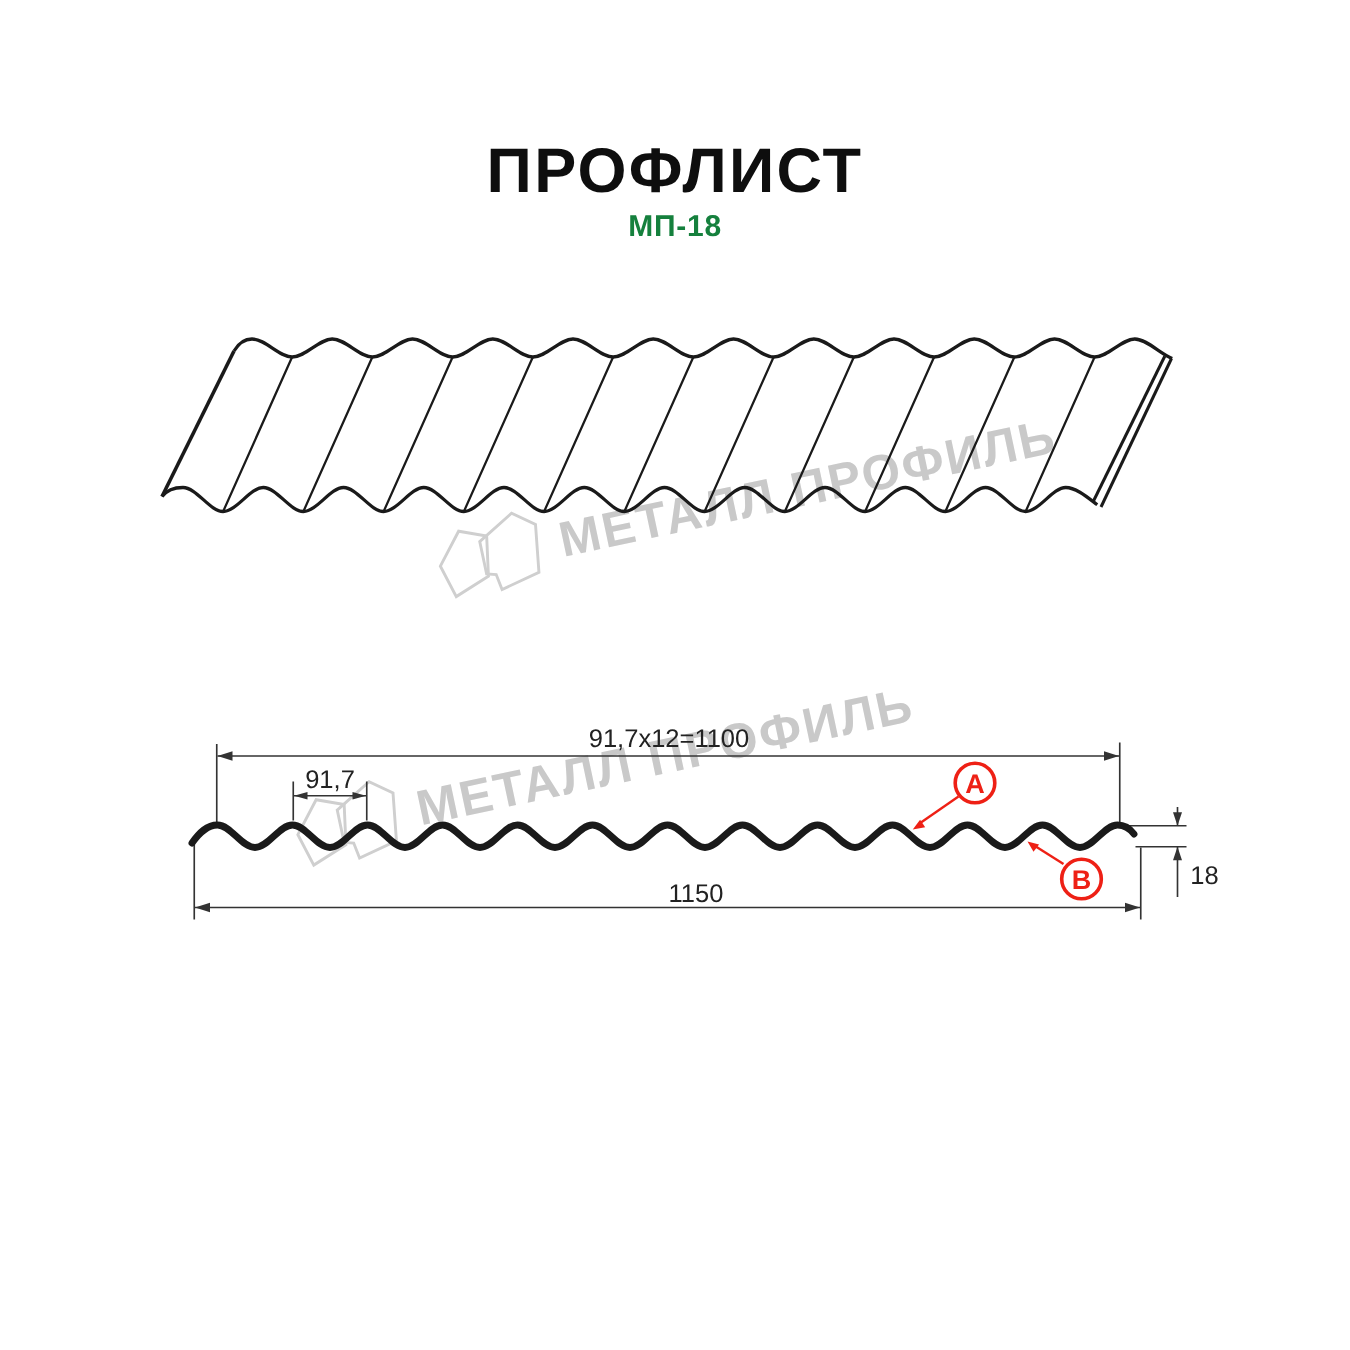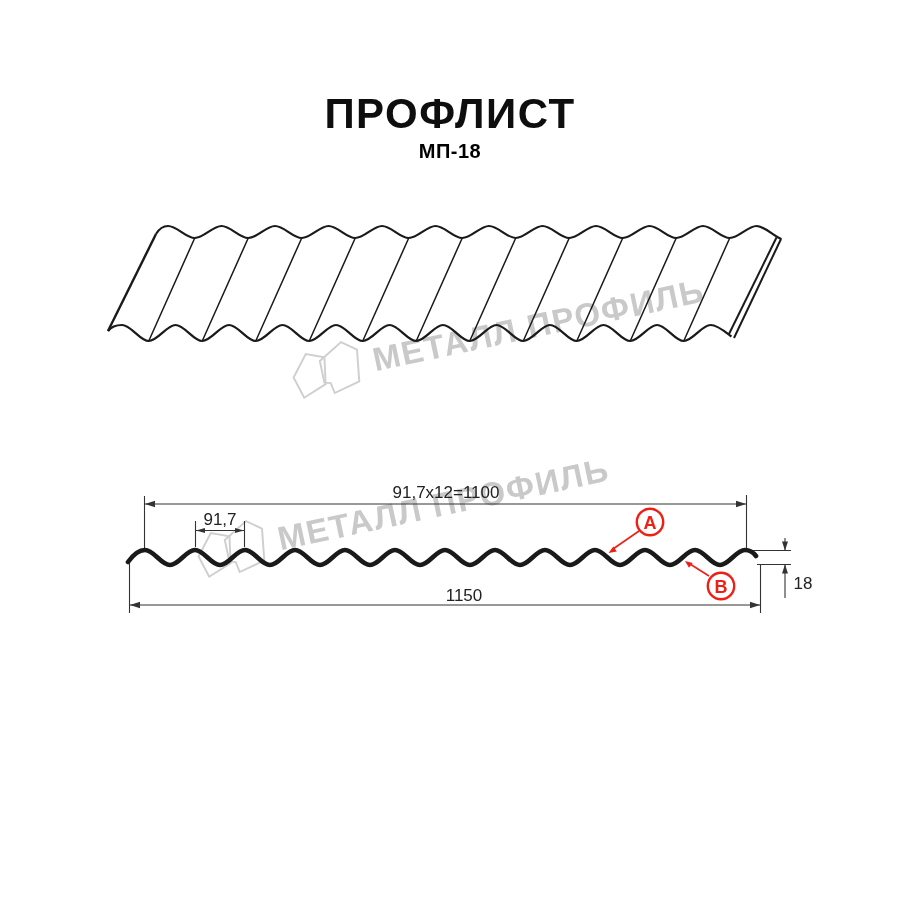--- a/index.html
+++ b/index.html
@@ -7,21 +7,21 @@
     position:relative;width:900px;height:900px;background:#ffffff;overflow:hidden;
     font-family:"Liberation Sans",sans-serif;
     margin-top:12px;
   }
   .title{
     position:absolute;left:0;top:78px;width:900px;text-align:center;
     font-size:42px;font-weight:800;letter-spacing:1.5px;color:#0e0e0e;
   }
   .subtitle{
     position:absolute;left:0;top:128px;width:900px;text-align:center;
-    font-size:20px;font-weight:600;letter-spacing:0.5px;color:#000000;
+    font-size:20px;font-weight:600;letter-spacing:0.5px;color:#15803d;
   }
   .footer{
     position:absolute;left:0;top:793px;width:900px;text-align:center;
     font-size:22px;font-weight:600;letter-spacing:0.6px;color:#1e1e1e;
   }
   .watermark{
     position:absolute;display:flex;align-items:center;gap:10px;
     transform:rotate(-12deg);transform-origin:left center;
     white-space:nowrap;z-index:0;pointer-events:none;
   }

